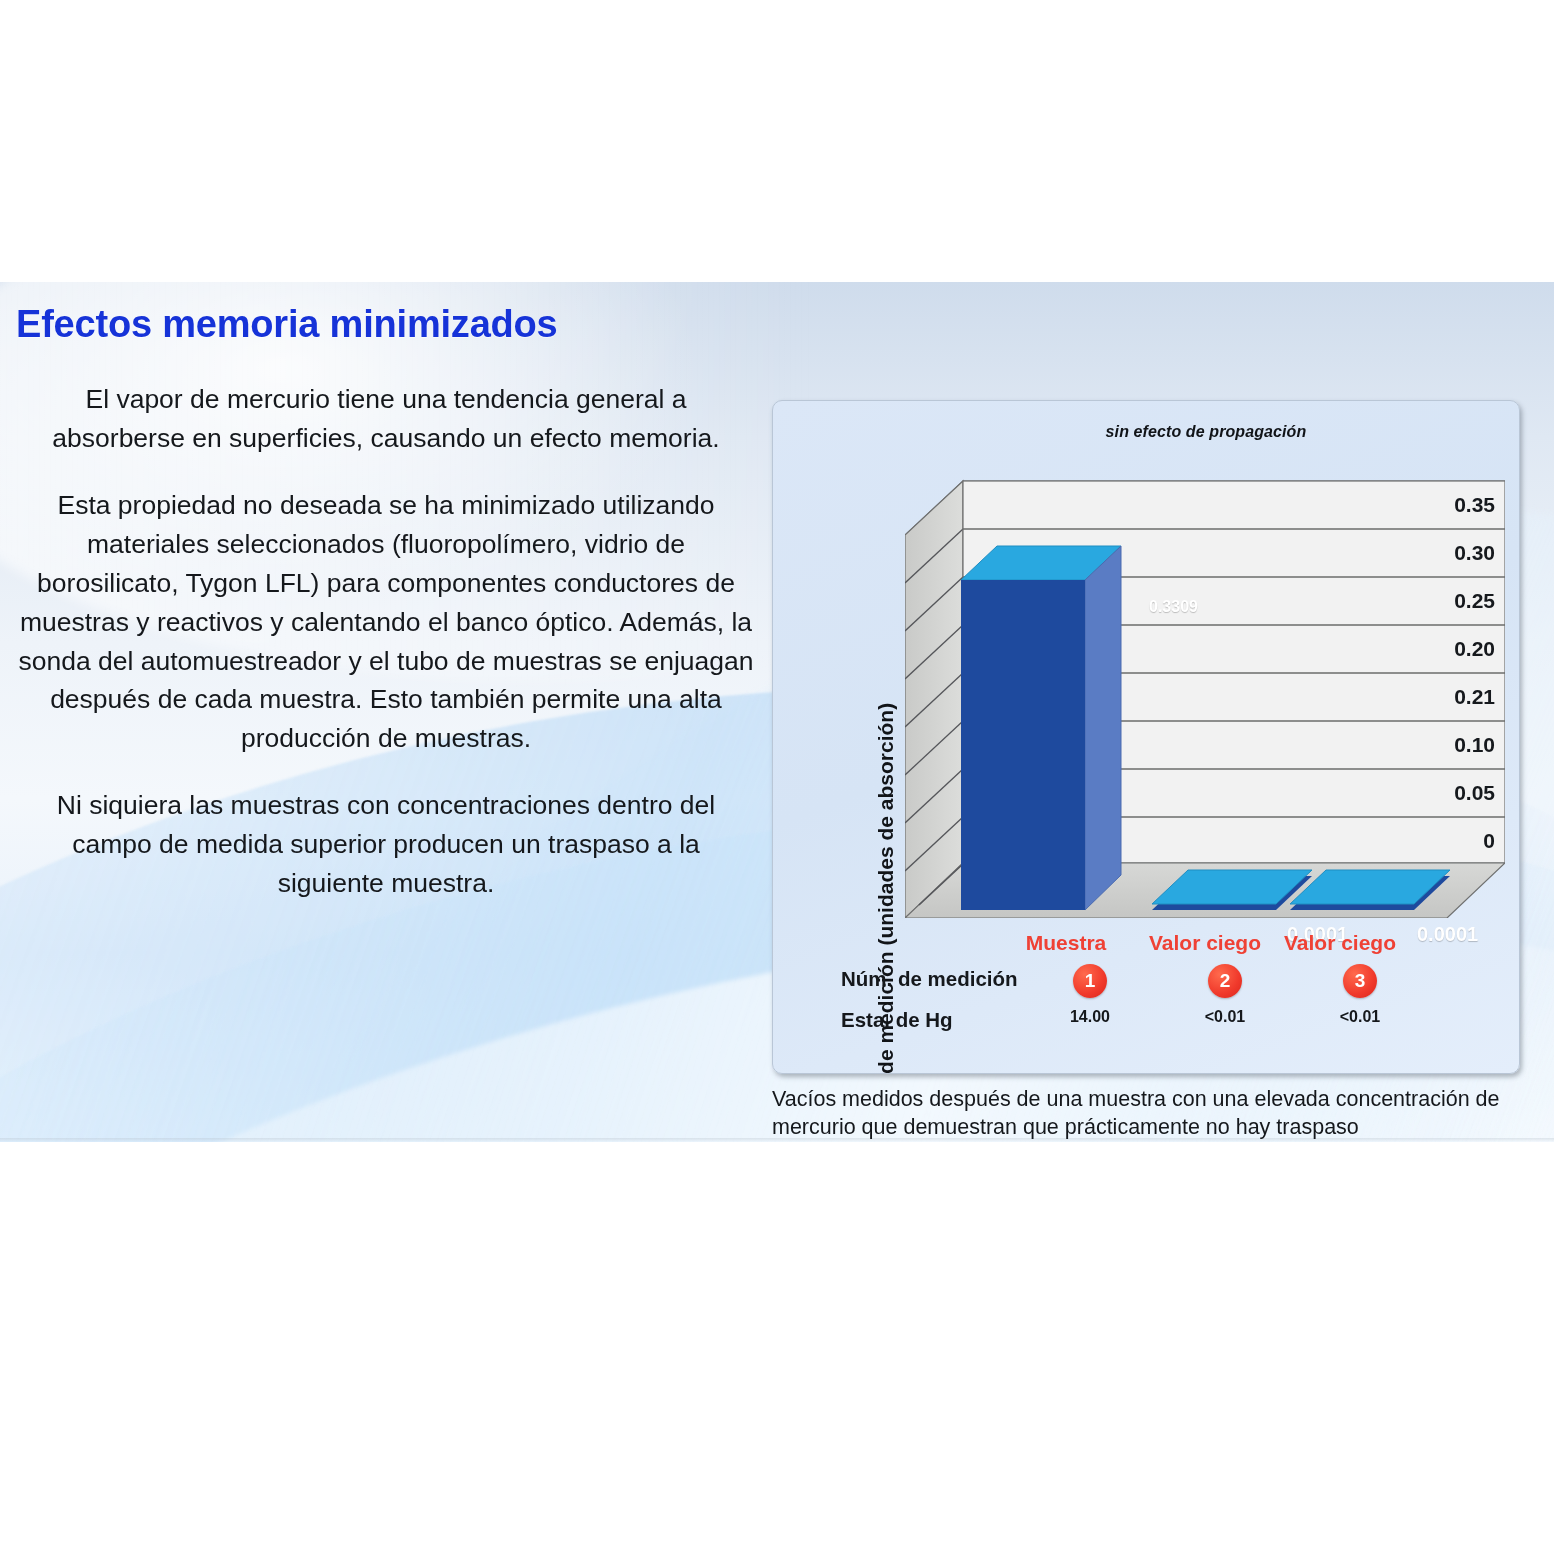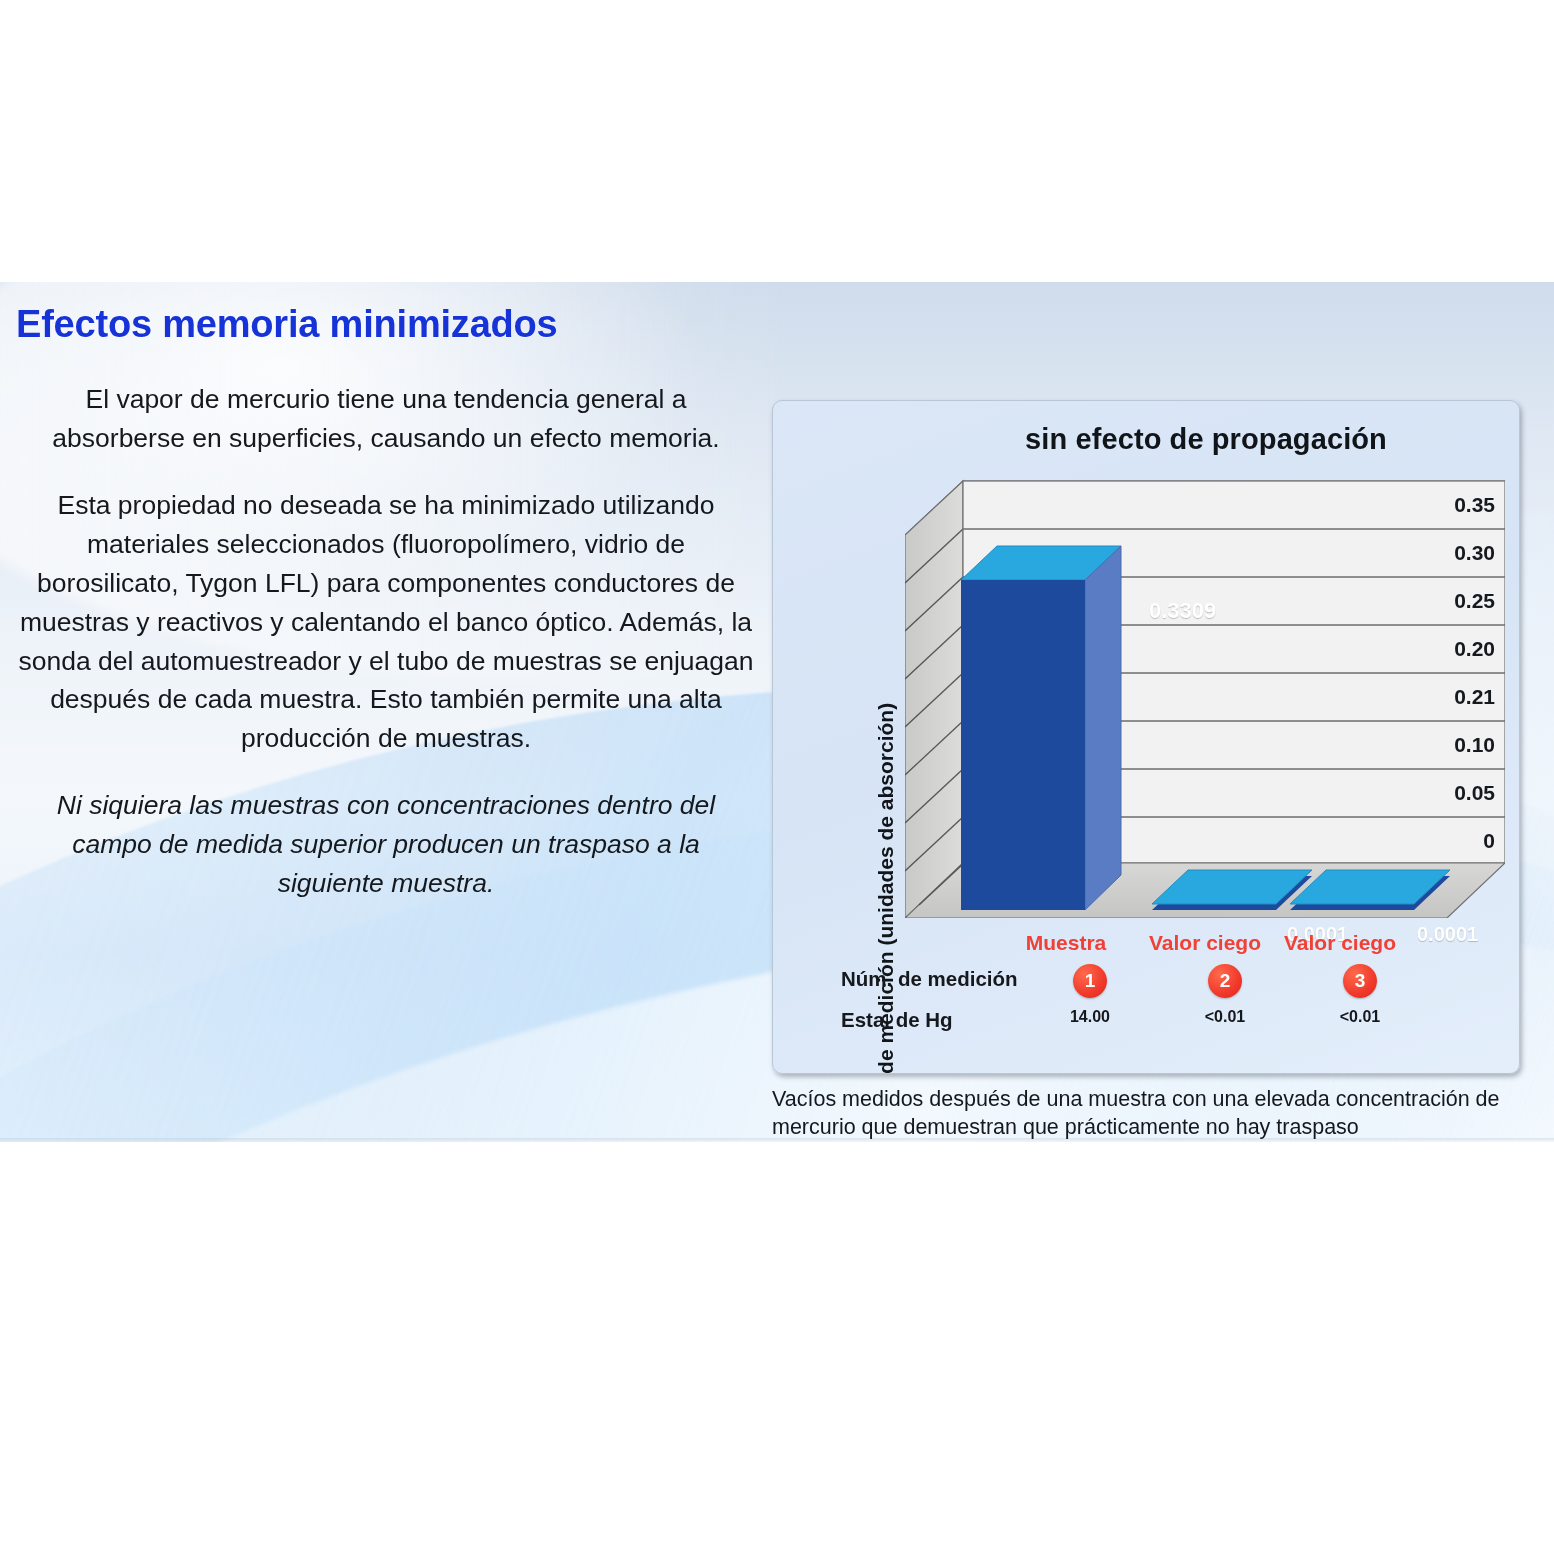--- a/index.html
+++ b/index.html
@@ -45,55 +45,56 @@
   .slide-title{
     font-size:38px;font-weight:bold;color:#1633d8;
     letter-spacing:-.2px;margin:0 0 34px 0;line-height:1.1;
     text-shadow:0 1px 0 rgba(255,255,255,.55);
   }
   .para{
     font-size:26.5px;color:#15181c;line-height:1.47;margin:0 0 28px 0;
     font-family:"Liberation Sans", sans-serif;
     text-align:center;
   }
-  .para:last-child{margin-bottom:0;font-style:italic;}
+  .para:last-child{margin-bottom:0;}
 
   
   .figure{position:absolute;left:772px;top:118px;width:748px;}
   .chart-card{
     position:relative;
     width:746px;height:672px;
     background:linear-gradient(160deg,#dbe7f7 0%,#d6e4f5 45%,#e4eefb 100%);
     border:1px solid #b9c6d6;
     border-radius:10px;
     box-shadow:2px 3px 5px rgba(60,70,85,.38);
     overflow:hidden;
   }
   .chart-title{
     position:absolute;left:0;right:0;top:22px;text-align:center;
-    font-size:29px;font-weight:bold;color:#111418;letter-spacing:.1px;
+    font-size:16px;font-weight:bold;color:#111418;letter-spacing:.1px;
     padding-left:120px;
+    font-style:italic;
   }
   .y-axis-label{
     position:absolute;left:96px;top:28px;height:500px;width:34px;
     display:flex;align-items:flex-end;justify-content:center;
   }
   .y-axis-label span{
     display:block;
     transform:rotate(-90deg);transform-origin:center center;
     white-space:nowrap;font-size:21px;font-weight:bold;color:#111418;
   }
 
   
   .plot{position:absolute;left:132px;top:62px;width:600px;height:455px;}
   .plot svg{display:block;}
 
   
   .flag{
-    position:absolute;color:#ffffff;font-weight:bold;font-size:22px;
+    position:absolute;color:#ffffff;font-weight:bold;font-size:16px;
     text-shadow:0 1px 1px rgba(0,0,0,.22);pointer-events:none;
   }
   .flag-main{left:244px;top:135px;}
   .flag-b2{left:382px;top:460px;font-size:20px;}
   .flag-b3{left:512px;top:460px;font-size:20px;}
 
   
   .ticks{position:absolute;left:0;top:0;width:600px;height:455px;}
   .tick{
     position:absolute;right:10px;font-size:21px;font-weight:bold;color:#16191d;

